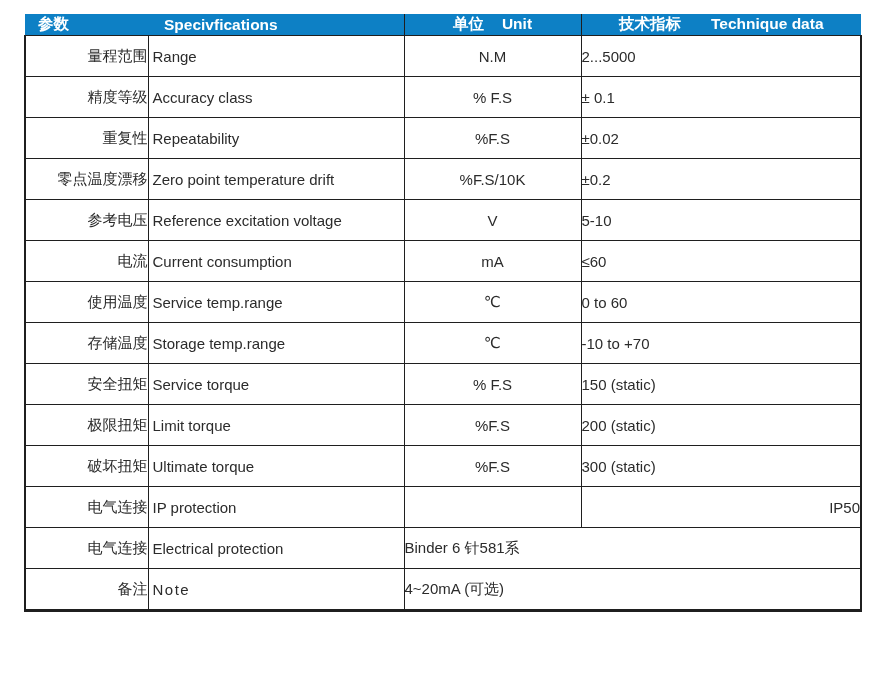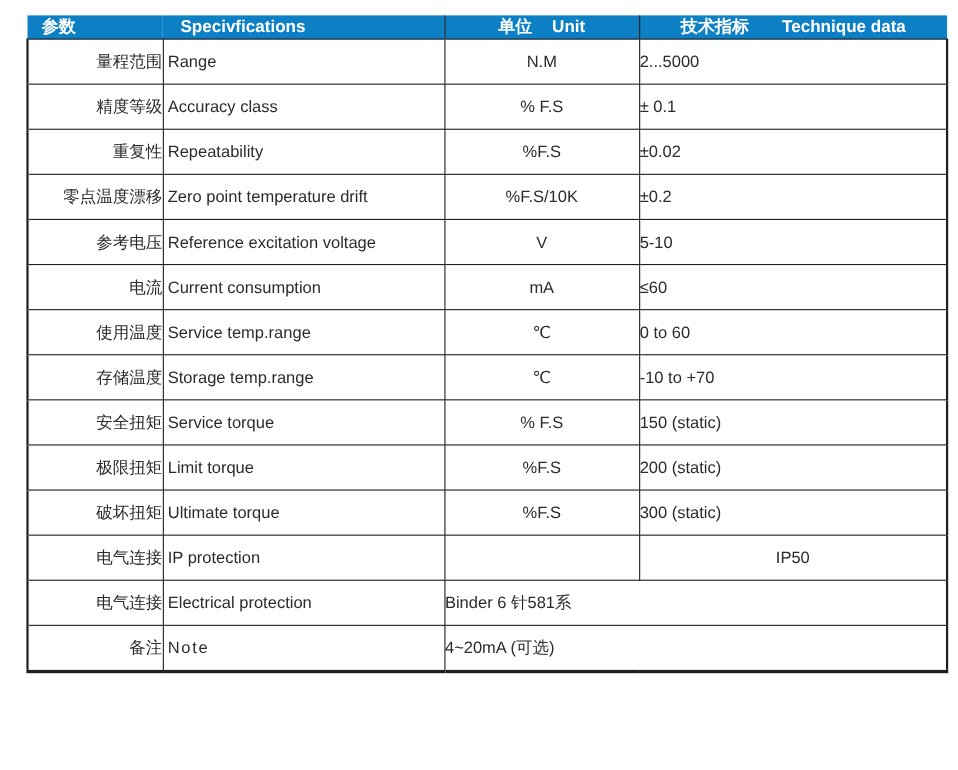--- a/index.html
+++ b/index.html
@@ -48,21 +48,21 @@
     font-size:15px;
     padding:0;
     background:#ffffff;
     white-space:nowrap;
     color:var(--text);
   }
   td.param{text-align:right;padding-left:13px;}
   td.spec{text-align:left;padding-left:4px;}
   td.unit{text-align:center;margin-top:48px;}
   td.value{text-align:left;}
-  td.value-left{text-align:center;}
+  td.value-left{text-align:right;}
   td.spaced{letter-spacing:1.5px;}
 
   tbody td:first-child{border-left-width:2px;}
   tbody td:last-child{border-right-width:2px;}
   tbody tr:last-child td{border-bottom-width:3px;}
 </style>
 </head>
 <body>
 
 <div class="table-wrap">

